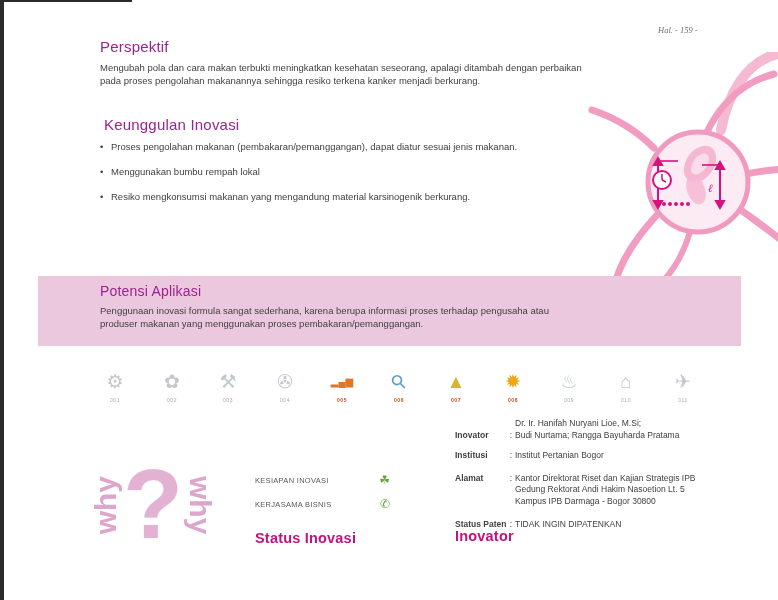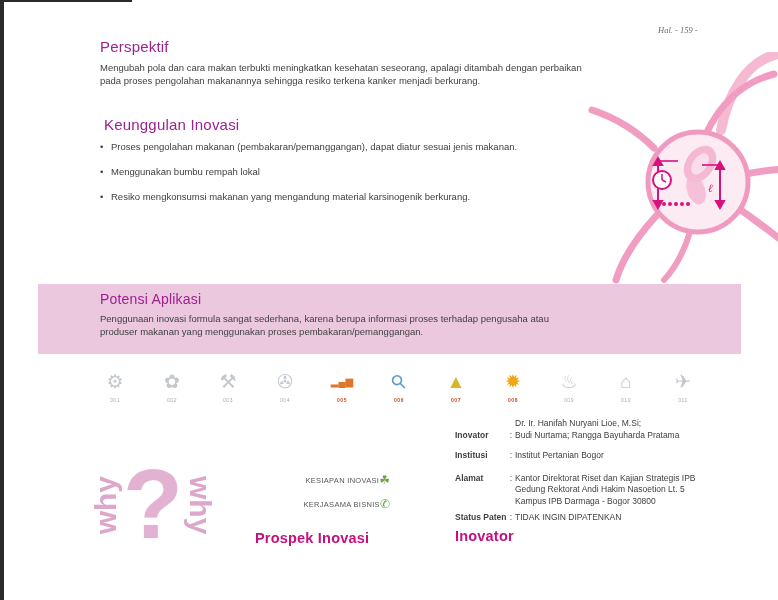--- a/index.html
+++ b/index.html
@@ -20,21 +20,21 @@
                        font-size:9.5px;line-height:13px;}
   .sec-keunggulan-title{position:absolute;left:104px;top:116px;}
   .bullets{position:absolute;left:100px;top:141px;width:540px;list-style:none;margin:0;padding:0;}
   .bullets li{font-size:9.5px;line-height:12px;margin-bottom:13px;padding-left:11px;position:relative;}
   .bullets li::before{content:"\2022";position:absolute;left:0;top:0;color:#414042;}
 
   
   .deco{position:absolute;left:578px;top:52px;width:200px;height:235px;}
 
   
-  .band{position:absolute;left:38px;top:284px;width:703px;height:70px;background:#EBC8DD;}
+  .band{position:absolute;left:38px;top:276px;width:703px;height:70px;background:#EBC8DD;}
   .band-title{position:absolute;left:62px;top:7px;font-size:14px;}
   .band-body{position:absolute;left:62px;top:29px;width:460px;font-size:9.5px;line-height:12.5px;color:#3f3f41;}
 
   
   .sicons{position:absolute;left:0;top:368px;width:778px;height:44px;}
   .sicon{position:absolute;top:0;width:34px;text-align:center;}
   .sicon .glyph{display:block;font-size:19px;line-height:28px;height:28px;color:#c2c8ce;}
   .sicon .glyph.small{font-size:10px;}
   .sicon .glyph.rot{transform:rotate(-45deg);}
   .sicon .code{display:block;font-size:5px;letter-spacing:.5px;color:#a7a9ac;margin-top:1px;}
@@ -43,33 +43,33 @@
   
   .why-logo{position:absolute;left:92px;top:446px;width:122px;height:118px;
             display:flex;align-items:center;justify-content:center;}
   .why-side{writing-mode:vertical-rl;font-weight:bold;font-size:30px;color:#DCA7CB;line-height:1;}
   .why-side.flip{transform:rotate(180deg);}
   .why-mark{font-size:98px;font-weight:bold;color:#E3B1D1;line-height:.85;margin:0 2px;
             text-shadow:0 0 2px #f6e2ef;}
 
   
   .prospek{position:absolute;left:255px;top:468px;width:135px;}
-  .prospek-row{display:flex;justify-content:flex-end;align-items:center;height:24px;}
+  .prospek-row{display:flex;justify-content:space-between;align-items:center;height:24px;}
   .prospek-label{font-size:7.5px;letter-spacing:.3px;color:#58595b;}
   .prospek-ico{font-size:12px;color:#6BA43A;line-height:1;}
   .prospek-title{position:absolute;left:255px;top:530px;}
 
   
   .inovator{position:absolute;left:455px;top:418px;width:312px;font-size:8.5px;line-height:11.5px;}
   .inv-name{margin-left:60px;}
   .inv-row{display:flex;align-items:flex-start;}
   .inv-label{width:52px;font-weight:bold;flex:none;}
   .inv-colon{width:8px;flex:none;text-align:center;}
   .inv-val{flex:1;}
-  .gap9{margin-bottom:9px;} .gap11{margin-bottom:11px;} .gap2{margin-bottom:5px;}
+  .gap9{margin-bottom:9px;} .gap11{margin-bottom:11px;} .gap2{margin-bottom:12px;}
   .inovator-title{position:absolute;left:455px;top:528px;}
 </style>
 </head>
 <body>
 
 <div id="frame">
 
   <div class="edge-left"></div>
   <div class="edge-top"></div>
 
@@ -190,21 +190,21 @@
   <div class="prospek">
     <div class="prospek-row">
       <span class="prospek-label">KESIAPAN INOVASI</span>
       <span class="prospek-ico">☘</span>
     </div>
     <div class="prospek-row">
       <span class="prospek-label">KERJASAMA BISNIS</span>
       <span class="prospek-ico">✆</span>
     </div>
   </div>
-  <div class="prospek-title h-magenta">Prospek Inovasi</div>
+  <div class="prospek-title h-magenta">Status Inovasi</div>
 
   <div class="inovator">
     <div class="inv-name">Dr. Ir. Hanifah Nuryani Lioe, M.Si;</div>
     <div class="inv-row gap9">
       <span class="inv-label">Inovator</span>
       <span class="inv-colon">:</span>
       <span class="inv-val">Budi Nurtama; Rangga Bayuharda Pratama</span>
     </div>
     <div class="inv-row gap11">
       <span class="inv-label">Institusi</span>

